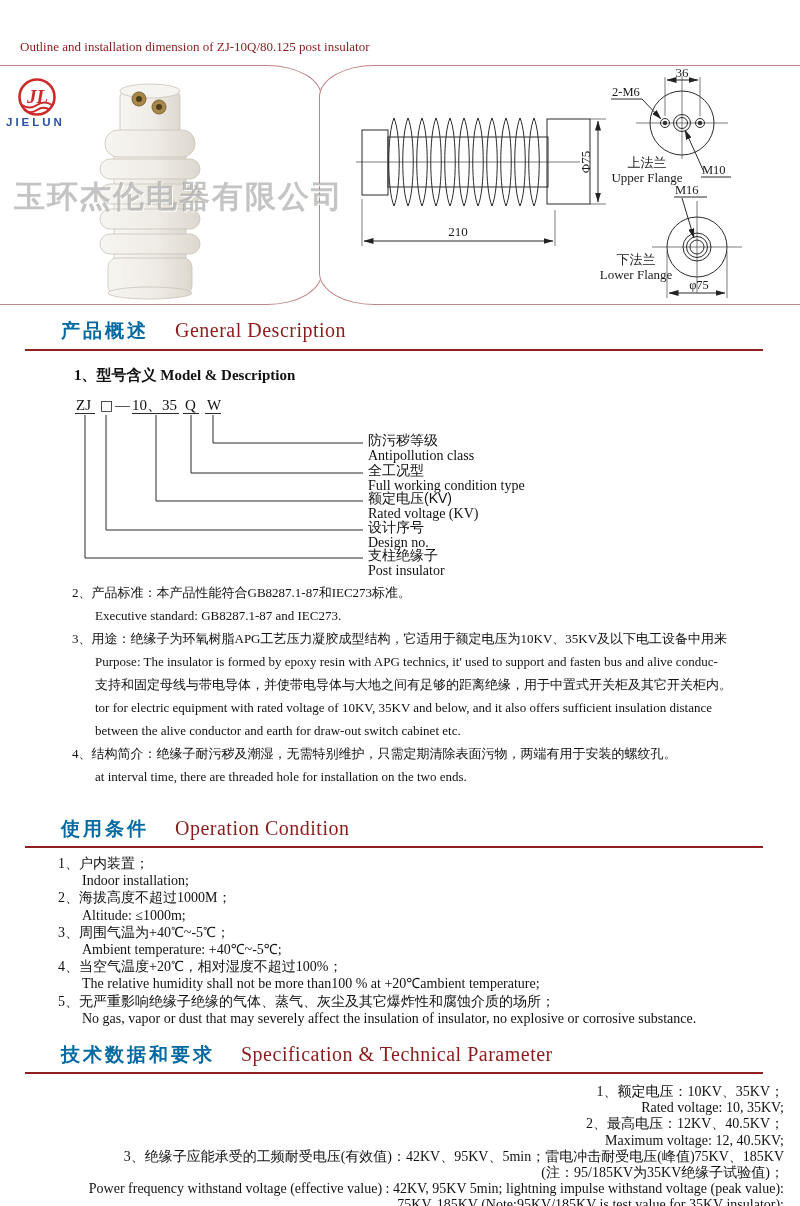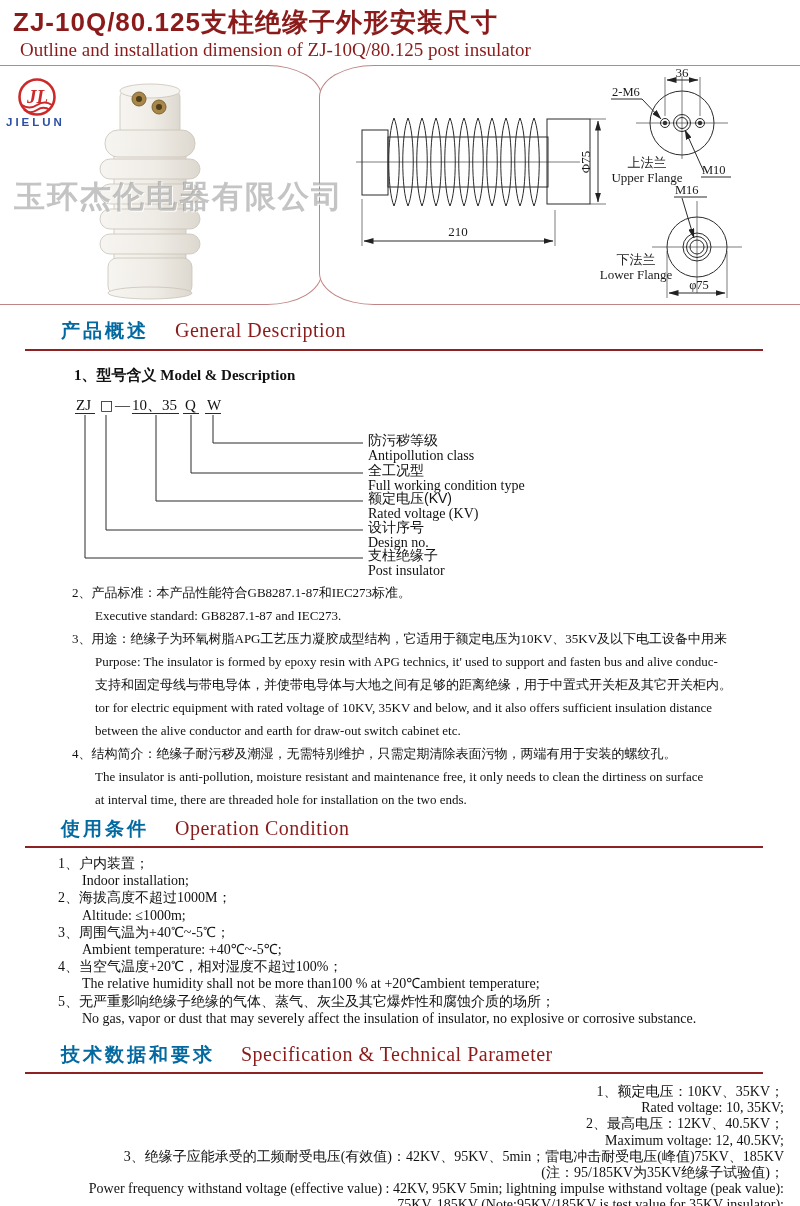--- a/index.html
+++ b/index.html
@@ -1,21 +1,21 @@
 <!DOCTYPE html>
 <html><head>
 <meta charset="utf-8">
 <style>
   html,body{margin:0;padding:0;background:#fff;}
   .page{position:relative;width:800px;height:1206px;background:#fff;overflow:hidden;
         font-family:"Liberation Serif",serif;color:#111;}
   
   .title-zh{position:absolute;left:13px;top:5px;font-family:"Liberation Sans",sans-serif;
             font-weight:bold;font-size:26px;letter-spacing:1px;color:#8b1b1b;white-space:nowrap;}
-  .title-en{position:absolute;left:20px;top:39px;font-size:19px;color:#8b1b1b;white-space:nowrap;}
+  .title-en{position:absolute;left:20px;top:39px;font-size:13px;color:#8b1b1b;white-space:nowrap;}
   
   .panel{position:absolute;top:65px;height:240px;border:1.5px solid #c08484;background:#fff;box-sizing:border-box;}
   .panel-photo{left:-60px;width:382px;border-radius:0 55px 55px 0 / 0 32px 32px 0;border-left:none;}
   .panel-draw{left:319px;width:545px;border-radius:55px 0 0 55px / 32px 0 0 32px;border-right:none;}
   .logo-box{position:absolute;left:5px;top:76px;width:90px;height:62px;}
   .logo-text{position:absolute;left:6px;top:116px;width:80px;font-family:"Liberation Sans",sans-serif;
              font-weight:bold;font-size:11.5px;letter-spacing:3px;color:#2b4fa3;}
   .photo{position:absolute;left:92px;top:80px;}
   .watermark{position:absolute;left:14px;top:176px;width:306px;font-family:"Liberation Sans",sans-serif;
              font-weight:bold;font-size:31px;letter-spacing:2px;white-space:nowrap;
@@ -48,21 +48,20 @@
   .m-zh{font:14px "Liberation Sans",sans-serif;fill:#111;}
   .m-en{font:14px "Liberation Serif",serif;fill:#111;}
   svg line,svg path.ln,svg circle.ln,svg rect.ln{stroke:#2a2a2a;stroke-width:1;fill:none;}
   svg .thin{stroke-width:.7;stroke:#444;}
 </style>
 </head>
 <body>
 
 <div class="page">
 
-  <div class="title-zh">ZJ-10Q/80.125支柱绝缘子外形安装尺寸</div>
   <div class="title-en">Outline and installation dimension of  ZJ-10Q/80.125 post insulator</div>
 
   <div class="panel panel-photo"></div>
   <div class="panel panel-draw"></div>
 
   <div class="logo-box">
     <svg width="90" height="62" viewBox="0 0 90 62">
       <circle cx="32" cy="21" r="17.5" fill="none" stroke="#cc2a2a" stroke-width="2.6"></circle>
       <text x="22" y="27" font-family="Liberation Serif,serif" font-style="italic" font-weight="bold" font-size="19" fill="#cc2a2a">JL</text>
       <path d="M17,29 q7.5,5 15,0 q7.5,-5 15,0" fill="none" stroke="#cc2a2a" stroke-width="2"></path>
@@ -223,21 +222,20 @@
 
   <div class="paras">
     <div class="line">2、产品标准：本产品性能符合GB8287.1-87和IEC273标准。</div>
     <div class="line ind">Executive standard: GB8287.1-87 and IEC273.</div>
     <div class="line">3、用途：绝缘子为环氧树脂APG工艺压力凝胶成型结构，它适用于额定电压为10KV、35KV及以下电工设备中用来</div>
     <div class="line ind">Purpose: The insulator is formed by epoxy resin with APG technics, it' used to support and fasten bus and alive conduc-</div>
     <div class="line ind">支持和固定母线与带电导体，并使带电导体与大地之间有足够的距离绝缘，用于中置式开关柜及其它开关柜内。</div>
     <div class="line ind">tor for electric equipment with rated voltage of 10KV, 35KV and below, and it also offers sufficient insulation distance</div>
     <div class="line ind">between the alive conductor and earth for draw-out switch cabinet etc.</div>
     <div class="line">4、结构简介：绝缘子耐污秽及潮湿，无需特别维护，只需定期清除表面污物，两端有用于安装的螺纹孔。</div>
-    <div class="line ind">The insulator is anti-pollution, moisture resistant and maintenance free, it only needs to clean the dirtiness on surface</div>
     <div class="line ind">at interval time, there are threaded hole for installation on the two ends.</div>
   </div>
 
   <div class="sec-head" style="top:816px">
     <span class="zh">使用条件</span><span class="en">Operation Condition</span>
   </div>
   <div class="sec-rule" style="top:846px"></div>
 
   <div class="op-list">
     <div class="op-line">1、户内装置；</div>

